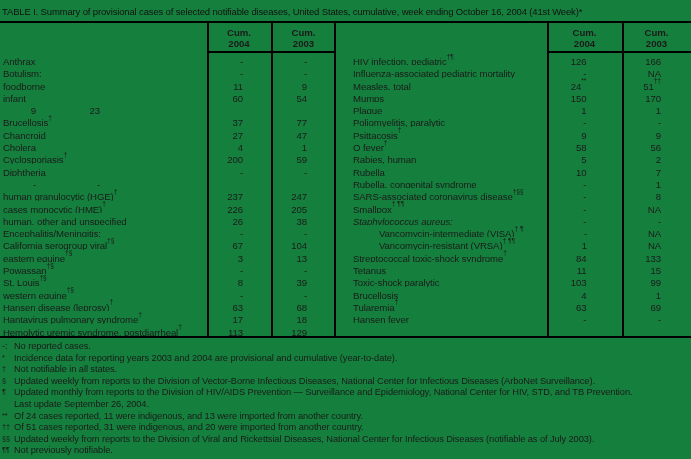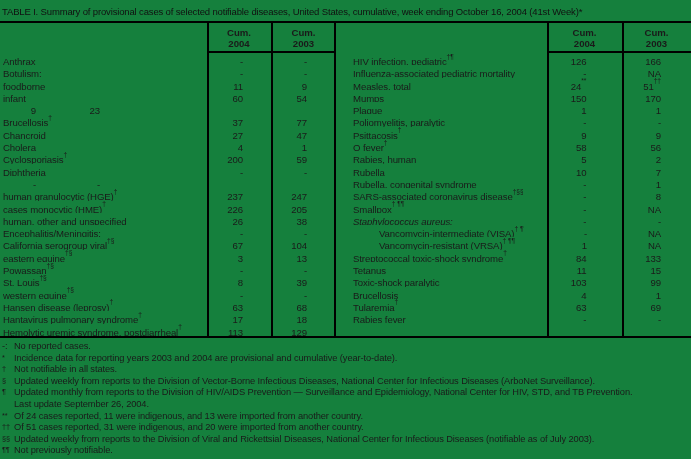--- a/index.html
+++ b/index.html
@@ -303,21 +303,21 @@
     <div class="cell lbl"><span class="lab">Brucellosis</span><sup class="mark"></sup></div>
     <div class="cell v1"><span>4</span><sup class="mark"></sup></div>
     <div class="cell v2"><span>1</span><sup class="mark"></sup></div>
   </div>
           <div class="row">
     <div class="cell lbl"><span class="lab">Tularemia</span><sup class="mark">†</sup></div>
     <div class="cell v1"><span>63</span><sup class="mark"></sup></div>
     <div class="cell v2"><span>69</span><sup class="mark"></sup></div>
   </div>
           <div class="row">
-    <div class="cell lbl"><span class="lab">Rabies fever</span><sup class="mark"></sup></div>
+    <div class="cell lbl"><span class="lab">Hansen fever</span><sup class="mark"></sup></div>
     <div class="cell v1"><span>-</span><sup class="mark"></sup></div>
     <div class="cell v2"><span>-</span><sup class="mark"></sup></div>
   </div>
         </div>
     </div>
 
   </div>
 
   <div class="footnotes">
       <div class="fn plain">

